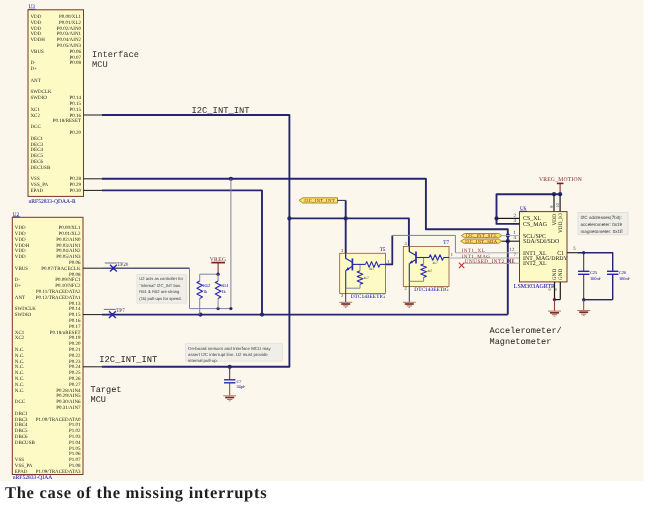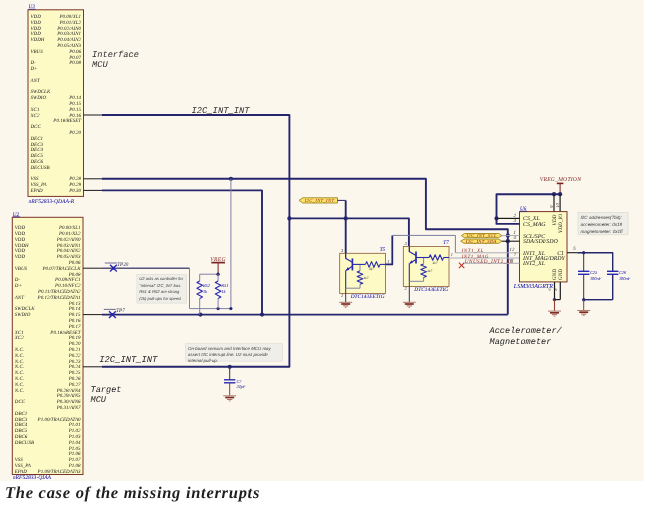--- a/index.html
+++ b/index.html
@@ -1,16 +1,16 @@
 <!DOCTYPE html>
 <html><head>
 <meta charset="utf-8">
 <style>
 html,body{margin:0;padding:0;background:#fff;}
-#wrap{position:relative;width:656px;height:512px;overflow:hidden;background:#fff;font-style:italic;}
+#wrap{position:relative;width:656px;height:512px;overflow:hidden;background:#fff;}
 text{white-space:pre;}
 </style>
 </head>
 <body>
 <div id="wrap">
 <svg width="656" height="512" viewBox="0 0 656 512" shape-rendering="geometricPrecision" text-rendering="geometricPrecision">
 
 <rect x="0" y="0" width="643.7" height="480.8" fill="#FBF7ED" stroke="none" stroke-width="1"></rect>
 
 <rect x="28" y="9.8" width="55.5" height="186.6" fill="#FDFAC5" stroke="#7A3428" stroke-width="1"></rect>

